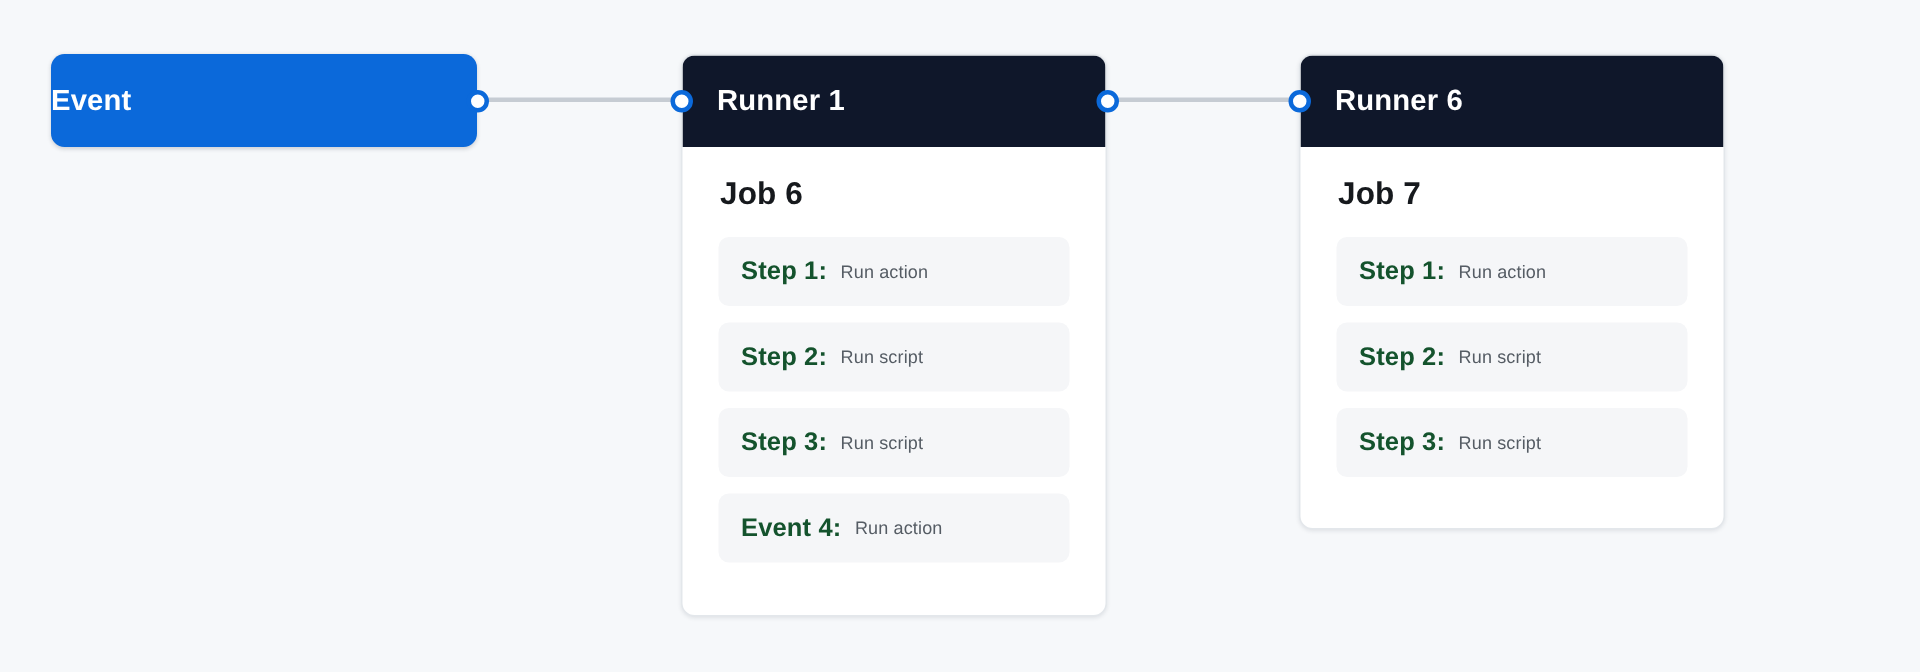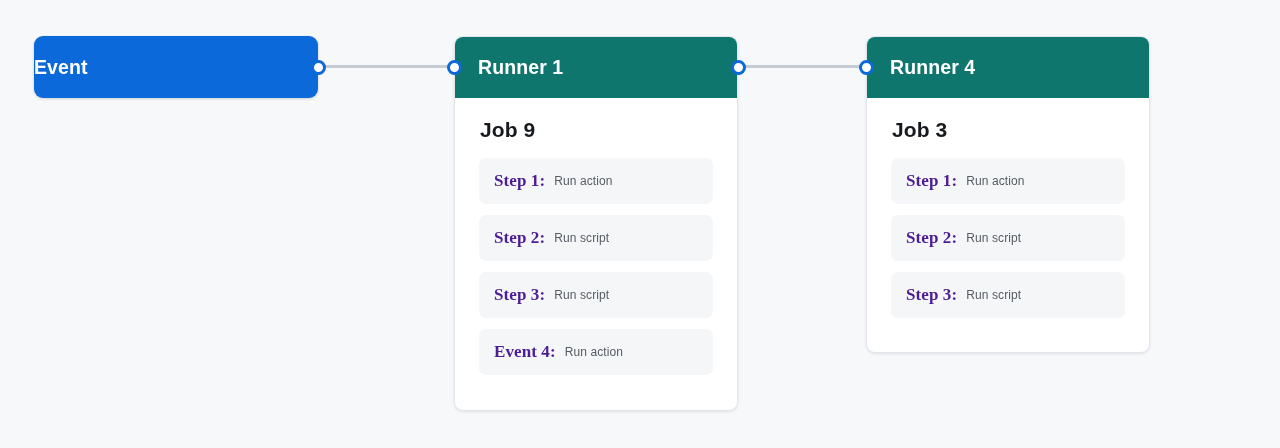--- a/index.html
+++ b/index.html
@@ -81,21 +81,21 @@
   }
   .runner-card.r2 {
     left: 866px;
     top: 36px;
     width: 284px;
     height: 317px;
   }
 
   .runner-header {
     height: 61px;
-    background: #0f766e;
+    background: #0f172a;
     display: flex;
     align-items: center;
     box-sizing: border-box;
   }
   .runner-title {
     color: #ffffff;
     font-size: 19.5px;
     font-weight: bold;
     letter-spacing: 0.1px;
     padding-left: 23px;
@@ -124,23 +124,22 @@
     border-radius: 7px;
     height: 46px;
     display: flex;
     align-items: center;
     padding: 0 15px;
     box-sizing: border-box;
   }
   .step-label {
     font-size: 17px;
     font-weight: bold;
-    color: #4c1d95;
-    letter-spacing: 0.1px;
-    font-family: Liberation Serif, serif;
+    color: #14532d;
+    letter-spacing: 0.1px;
   }
   .step-value {
     font-size: 12px;
     color: #555c64;
     margin-left: 9px;
     letter-spacing: 0.1px;
   }
 </style>
 </head>
 <body>
@@ -153,21 +152,21 @@
 
   <div class="event-node">
     <span class="event-label">Event</span>
   </div>
 
   <div class="runner-card r1">
     <div class="runner-header">
       <span class="runner-title">Runner 1</span>
     </div>
     <div class="runner-body">
-      <div class="job-title">Job 9</div>
+      <div class="job-title">Job 6</div>
       <div class="steps">
         <div class="step-row">
           <span class="step-label">Step 1:</span>
           <span class="step-value">Run action</span>
         </div>
         <div class="step-row">
           <span class="step-label">Step 2:</span>
           <span class="step-value">Run script</span>
         </div>
         <div class="step-row">
@@ -177,24 +176,24 @@
         <div class="step-row">
           <span class="step-label">Event 4:</span>
           <span class="step-value">Run action</span>
         </div>
       </div>
     </div>
   </div>
 
   <div class="runner-card r2">
     <div class="runner-header">
-      <span class="runner-title">Runner 4</span>
+      <span class="runner-title">Runner 6</span>
     </div>
     <div class="runner-body">
-      <div class="job-title">Job 3</div>
+      <div class="job-title">Job 7</div>
       <div class="steps">
         <div class="step-row">
           <span class="step-label">Step 1:</span>
           <span class="step-value">Run action</span>
         </div>
         <div class="step-row">
           <span class="step-label">Step 2:</span>
           <span class="step-value">Run script</span>
         </div>
         <div class="step-row">

